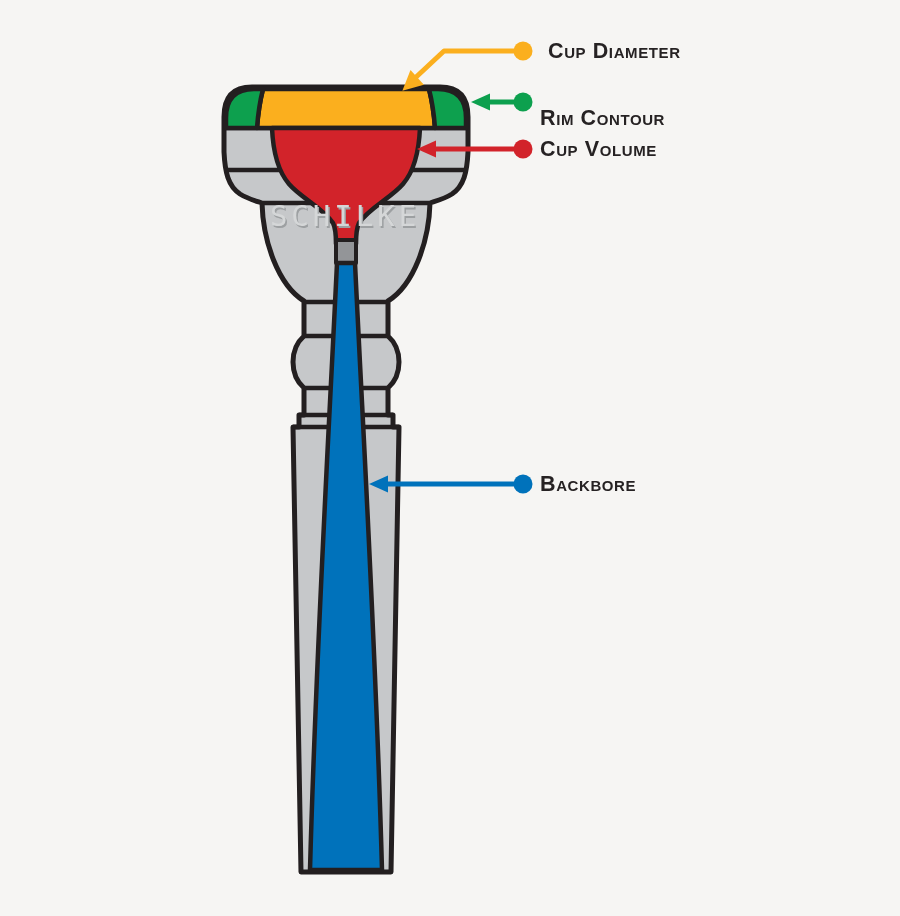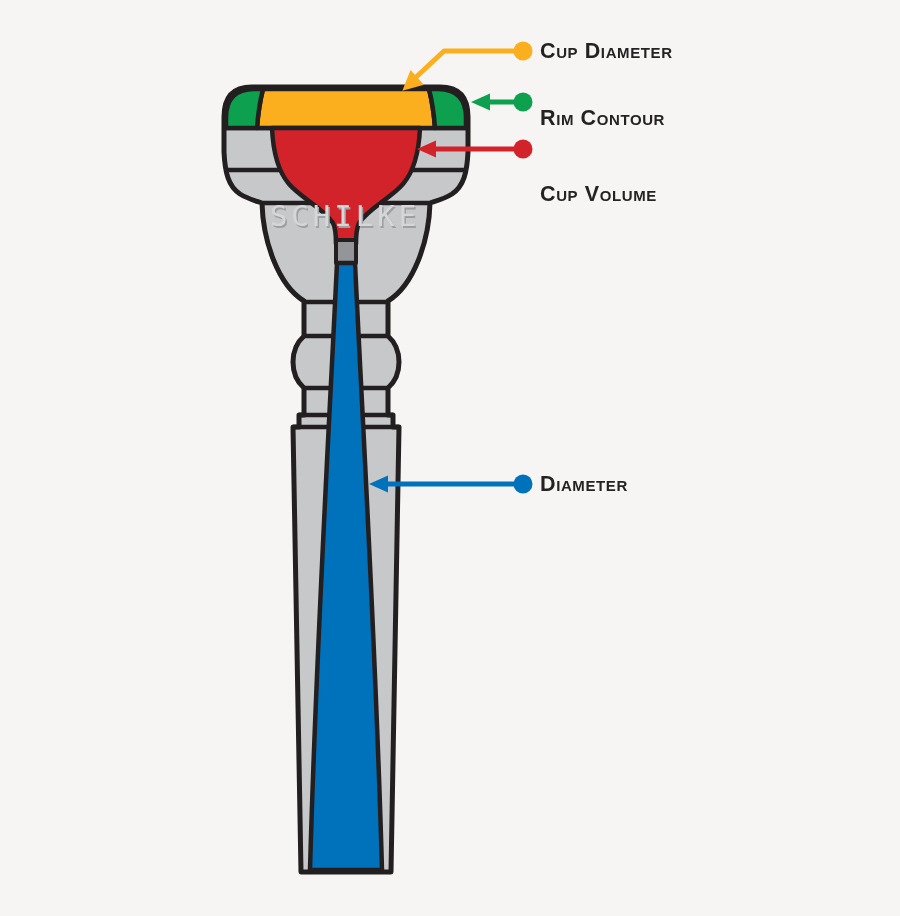--- a/index.html
+++ b/index.html
@@ -93,17 +93,17 @@
       <circle cx="523" cy="149" r="9.5" fill="#D2232A"></circle>
     </g>
 
     <g>
       <line stroke-width="5" stroke-linecap="round" x1="523" y1="484" x2="388" y2="484" stroke="#0072BB"></line>
       <polygon points="369,484 388,475.5 388,492.5" fill="#0072BB"></polygon>
       <circle cx="523" cy="484" r="9.5" fill="#0072BB"></circle>
     </g>
   </svg>
 
-  <div class="label" id="label-cup-diameter" style="color: rgb(38, 34, 35);">Cup Diameter</div>
+  <div class="label" id="label-cup-diameter" style="color: rgb(38, 34, 35); margin-left: 8px;">Cup Diameter</div>
   <div class="label" id="label-rim-contour" style="color: rgb(38, 34, 35);">Rim Contour</div>
-  <div class="label" id="label-cup-volume" style="color: rgb(38, 34, 35); margin-top: 45px;">Cup Volume</div>
-  <div class="label" id="label-backbore" style="color: rgb(38, 34, 35);">Diameter</div>
+  <div class="label" id="label-cup-volume" style="color: rgb(38, 34, 35);">Cup Volume</div>
+  <div class="label" id="label-backbore" style="color: rgb(38, 34, 35);">Backbore</div>
 </div>
 
 </body></html>

